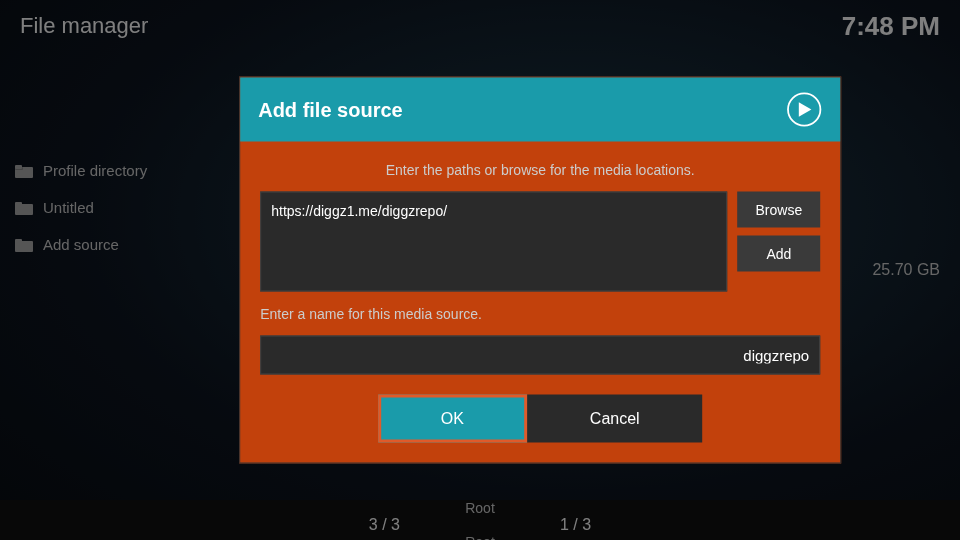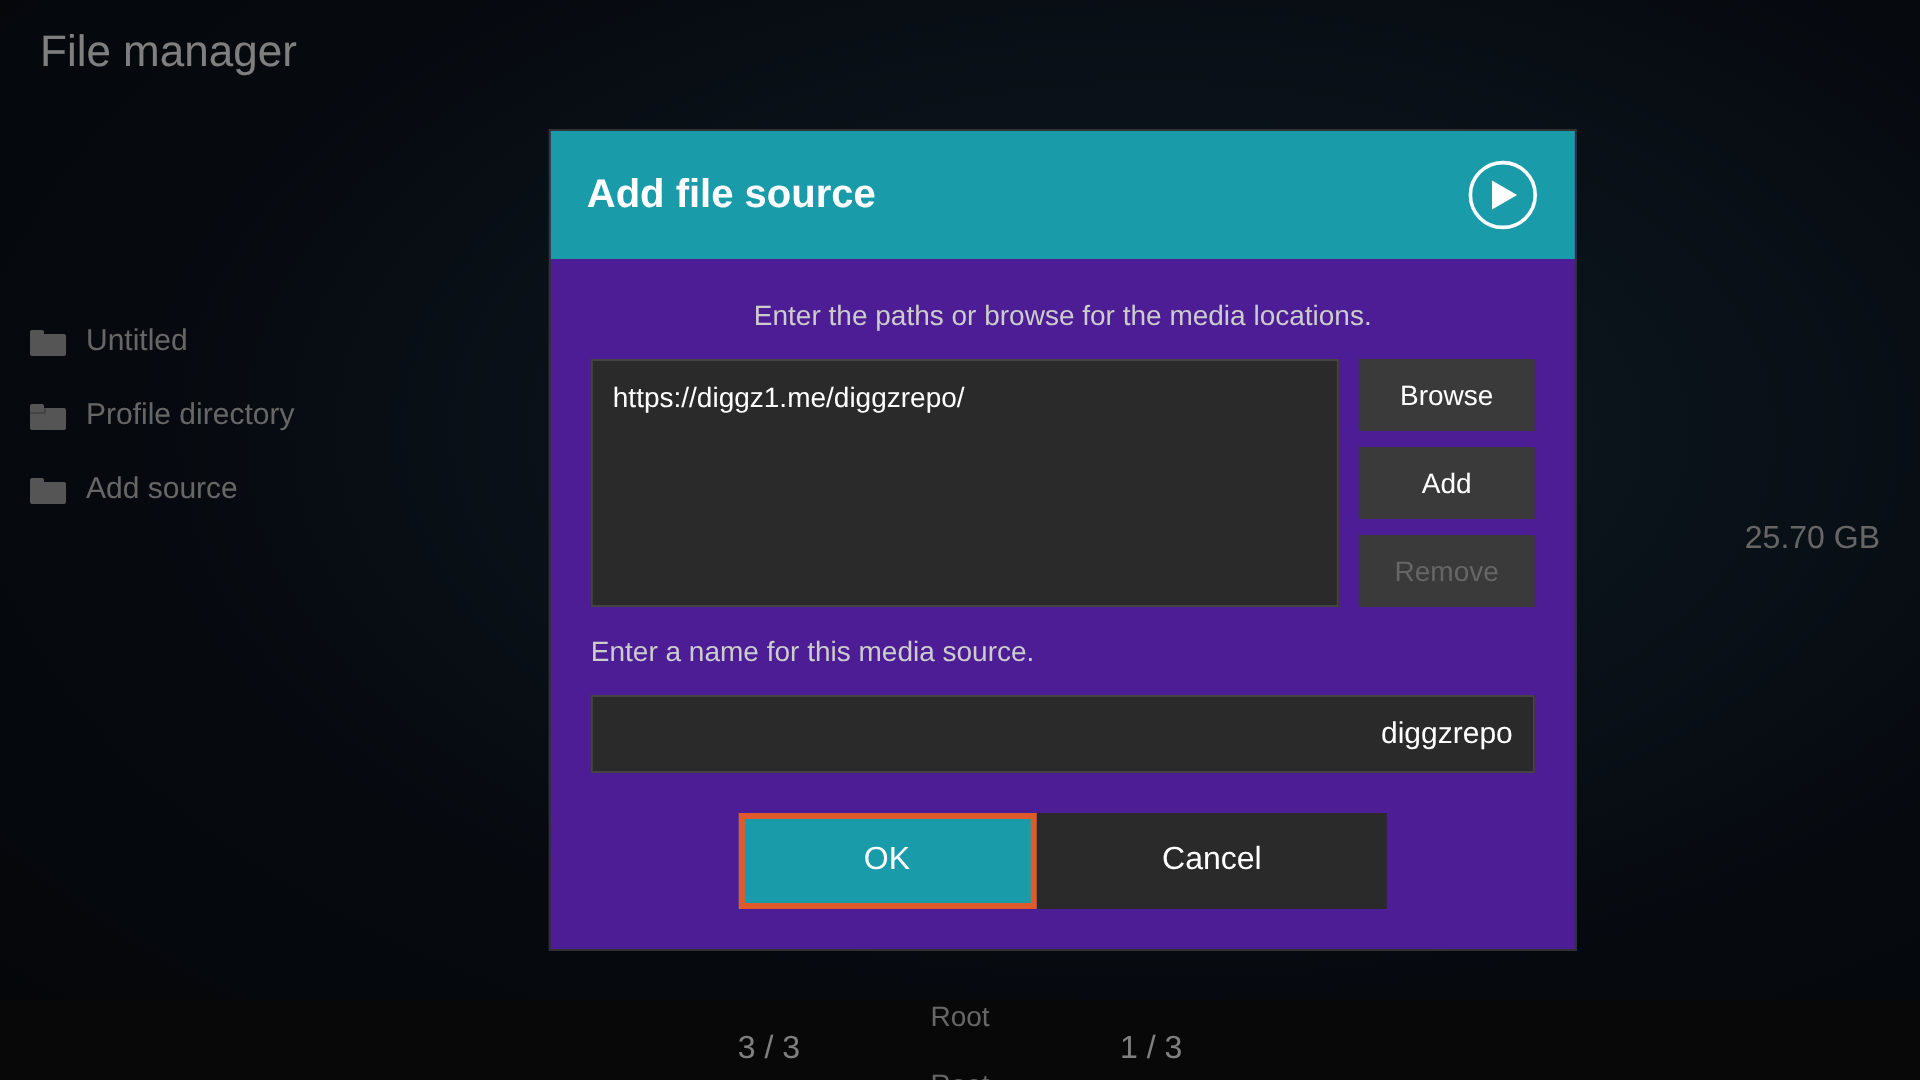--- a/index.html
+++ b/index.html
@@ -119,22 +119,22 @@
       color: #ccc;
       z-index: 10;
     }
 
     
     .dialog {
       position: absolute;
       left: 50%;
       top: 50%;
       transform: translate(-40%, -50%);
-      width: 514px;
-      background: #4c1d95;
+      width: 602px;
+      background: #c2410c;
       border: 1px solid #333;
       z-index: 30;
     }
 
     .dialog-header {
       background: #1a9baa;
       padding: 14px 18px;
       display: flex;
       align-items: center;
       justify-content: space-between;
@@ -243,49 +243,50 @@
       cursor: pointer;
     }
   </style>
 </head>
 <body>
 
 <div class="bg"></div>
 
 <div class="top-bar">
   <span class="app-title">File manager</span>
+  <span class="clock">7:48 PM</span>
 </div>
 
 <div class="sidebar">
-  <div class="sidebar-item">
-    <span class="folder-icon">
-      <svg width="18" height="14" viewBox="0 0 18 14">
-        <rect x="0" y="3" width="18" height="11" rx="1" fill="#aaa"></rect>
-        <rect x="0" y="1" width="7" height="4" rx="1" fill="#aaa"></rect>
-      </svg>
-    </span>
-    <span>Untitled</span>
-  </div>
   <div class="sidebar-item">
     <span class="folder-icon">
       <svg width="18" height="14" viewBox="0 0 18 14">
         <rect x="0" y="3" width="18" height="11" rx="1" fill="#aaa"></rect>
         <rect x="0" y="3" width="8" height="3" rx="1" fill="#888"></rect>
         <rect x="0" y="1" width="7" height="4" rx="1" fill="#aaa"></rect>
       </svg>
     </span>
     <span>Profile directory</span>
   </div>
   <div class="sidebar-item">
     <span class="folder-icon">
       <svg width="18" height="14" viewBox="0 0 18 14">
         <rect x="0" y="3" width="18" height="11" rx="1" fill="#aaa"></rect>
         <rect x="0" y="1" width="7" height="4" rx="1" fill="#aaa"></rect>
       </svg>
     </span>
+    <span>Untitled</span>
+  </div>
+  <div class="sidebar-item">
+    <span class="folder-icon">
+      <svg width="18" height="14" viewBox="0 0 18 14">
+        <rect x="0" y="3" width="18" height="11" rx="1" fill="#aaa"></rect>
+        <rect x="0" y="1" width="7" height="4" rx="1" fill="#aaa"></rect>
+      </svg>
+    </span>
     <span>Add source</span>
   </div>
 </div>
 
 <div class="right-info">
   <span>25.70 GB</span>
 </div>
 
 <div class="overlay"></div>
 
@@ -297,21 +298,20 @@
       <polygon points="14,12 28,20 14,28" fill="#fff"></polygon>
     </svg>
   </div>
   <div class="dialog-body">
     <div class="dialog-instruction">Enter the paths or browse for the media locations.</div>
     <div class="path-row">
       <div class="path-input-area">https://diggz1.me/diggzrepo/</div>
       <div class="side-buttons">
         <button class="side-btn">Browse</button>
         <button class="side-btn">Add</button>
-        <button class="side-btn disabled">Remove</button>
       </div>
     </div>
     <div class="name-instruction">Enter a name for this media source.</div>
     <input class="name-input" type="text" value="diggzrepo" style="">
     <div class="dialog-buttons">
       <button class="btn-ok">OK</button>
       <button class="btn-cancel">Cancel</button>
     </div>
   </div>
 </div>

